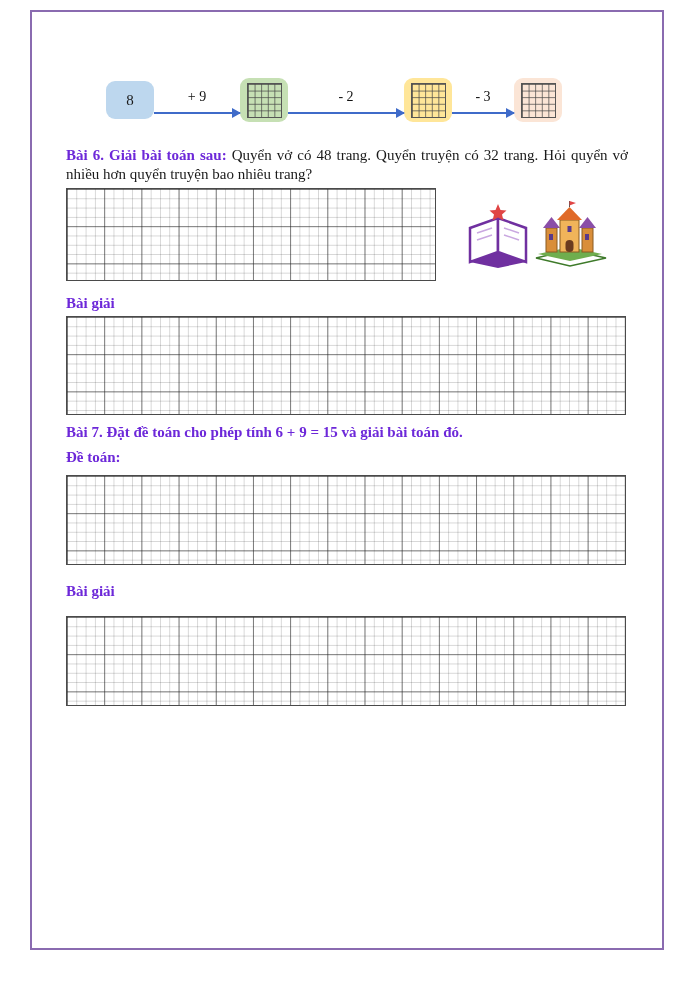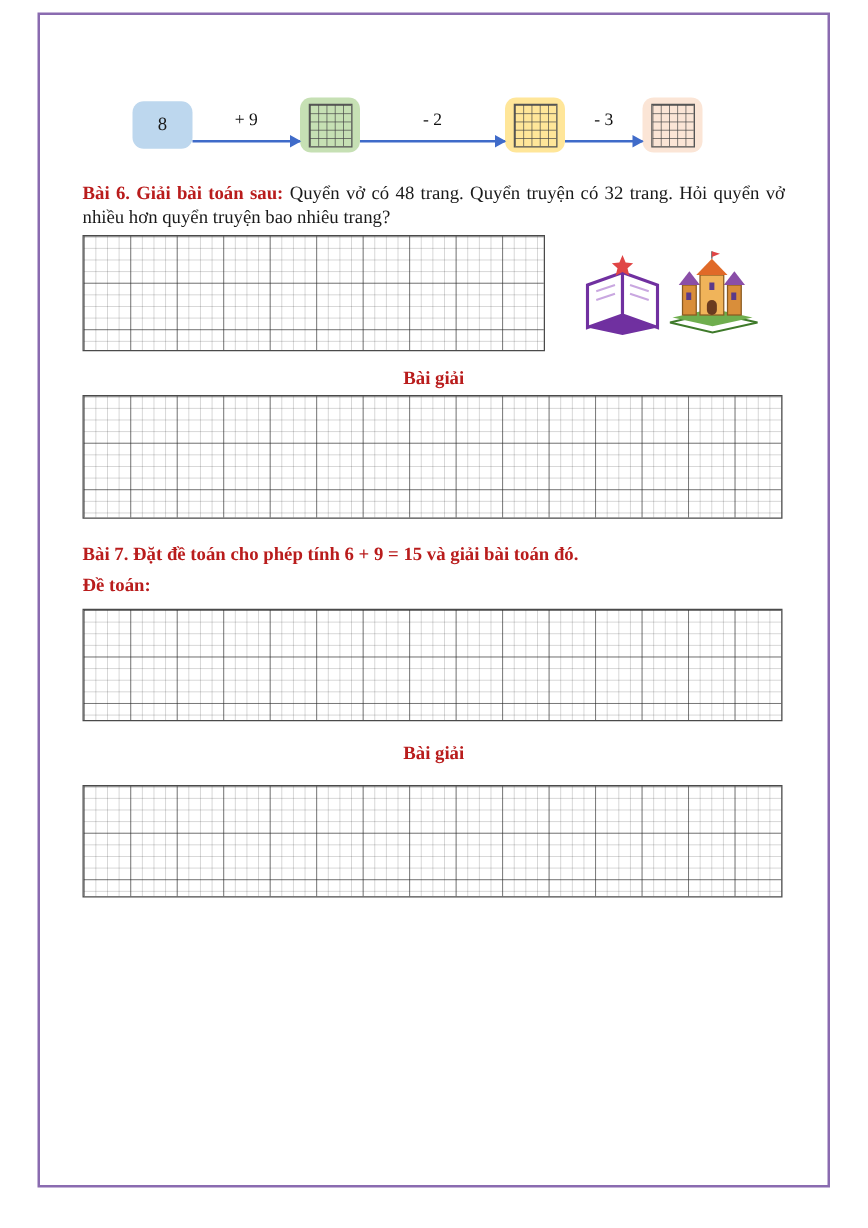--- a/index.html
+++ b/index.html
@@ -77,24 +77,23 @@
   .aw2 { width: 116px; }
   .aw3 { width: 62px; }
 
   
   .para {
     margin: 18px 0 0 0;
     font-size: 15px;
     line-height: 19px;
     text-align: justify;
   }
-  .blue-bold { color: #b91c1c; font-weight: bold; }
+  .blue-bold { color: #6d28d9; font-weight: bold; }
   .label-line { margin-top: 6px; font-size: 15px; line-height: 19px; }
   .center-heading {
-    text-align: center;
     font-size: 15px;
     line-height: 17px;
   }
 
   
   .grid-area {
     box-sizing: border-box;
     border: 1px solid #4a4a4a;
     background-color: #ffffff;
     background-image:
@@ -110,21 +109,21 @@
   .grid-4 { width: 560px; height: 90px; margin-top: 16px; }
 
   .summary-row {
     display: flex;
     align-items: center;
     margin-top: 4px;
     gap: 28px;
   }
 
   .mt14 { margin-top: 14px; }
-  .mt12 { margin-top: 20px; }
+  .mt12 { margin-top: 8px; }
   .mt18 { margin-top: 18px; }
 </style>
 </head>
 <body>
 
 <div class="page">
   <div class="frame">
 
     <div class="chain">
       <div class="num-box">8</div>

